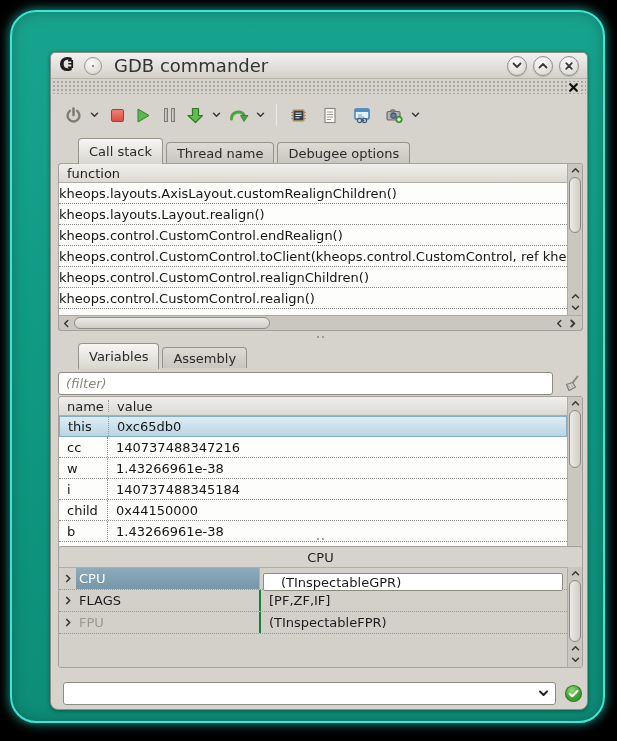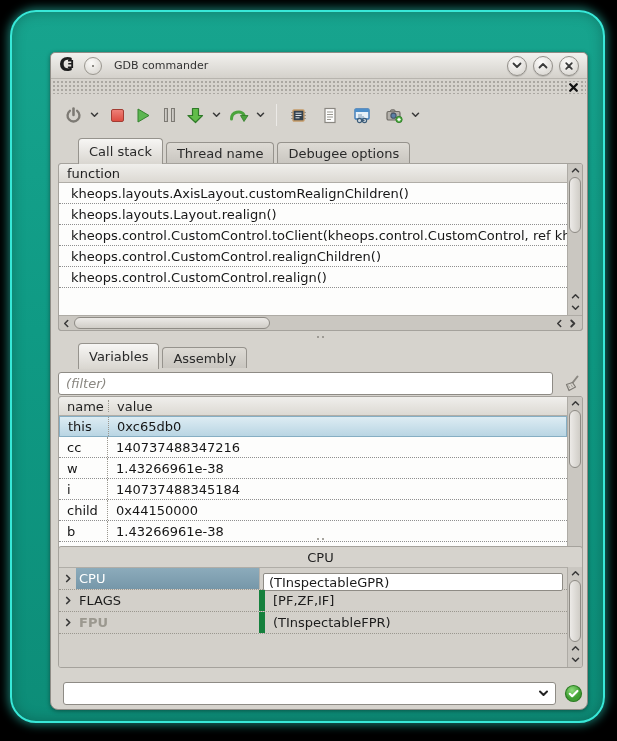--- a/index.html
+++ b/index.html
@@ -20,21 +20,21 @@
   
   .titlebar{position:absolute;left:0;top:0;right:0;height:26px;border-radius:5px 5px 0 0;
     background:linear-gradient(180deg,#f2f1ee,#d4d1cb);border-bottom:1px solid #b7b4ae;
     display:flex;align-items:center;padding:0 8px;}
   .logo{position:relative;width:19px;height:16px;margin-right:6px;}
   .logo .c{position:absolute;left:0;top:-3px;font-size:19px;font-weight:bold;color:#1d1d1d;line-height:19px;}
   .logo .e{position:absolute;left:8px;top:2px;font-size:10px;font-weight:bold;color:#1d1d1d;line-height:10px;}
   .pin-btn{width:18px;height:18px;border-radius:50%;border:1px solid #9a978f;margin-right:12px;
     background:radial-gradient(circle at 40% 30%,#fbfaf8,#d4d1cb);display:flex;align-items:center;justify-content:center;}
   .pin-btn .dot{width:2px;height:2px;border-radius:50%;background:#6a6760;}
-  .title{font-size:11px;color:#333;flex:1;}
+  .title{font-size:18px;color:#333;flex:1;}
   .tb-btns{display:flex;gap:6px;}
   .tb-btn{width:20px;height:20px;border-radius:50%;border:1px solid #93908a;
     background:radial-gradient(circle at 40% 30%,#fdfcfb,#d2cfc9);
     display:flex;align-items:center;justify-content:center;box-shadow:0 1px 1px rgba(0,0,0,.15);}
 
   .chv{stroke:#3a3a3a;stroke-width:1.8;fill:none;stroke-linecap:round;stroke-linejoin:round;display:block;}
 
   
   .dockstrip{position:absolute;left:1px;right:1px;top:27px;height:14px;
     background-image:radial-gradient(circle,#aaa7a1 .9px,transparent 1.1px);background-size:4px 4px;
@@ -62,21 +62,21 @@
   
   .panel{position:absolute;left:7px;width:525px;background:#737373;border:1px solid #a5a29c;border-radius:3px;overflow:hidden;}
   .panel.callstack{top:110px;height:168px;}
   .panel.vars{top:343px;height:174px;}
   .list-header{height:19px;background:linear-gradient(180deg,#f0efec,#dcd9d3);border-bottom:1px solid #b0ada7;
     display:flex;align-items:center;font-size:13px;color:#1f1f1f;}
   .list-header .hname{width:49px;padding-left:8px;}
   .list-header .hsep{width:1px;height:12px;border-left:1px dotted #9a978f;}
   .list-header .hval{padding-left:8px;}
   .cs-rows{position:absolute;left:0;top:19px;right:15px;bottom:15px;overflow:hidden;background:#fdfdfc;}
-  .cs-row{height:21px;display:flex;align-items:center;padding-left:12px;border-bottom:1px dotted #8f8f8f;
+  .cs-row{height:21px;display:flex;align-items:center;padding-left:0;border-bottom:1px dotted #8f8f8f;
     font-size:13px;color:#161616;white-space:nowrap;overflow:hidden;}
 
   .var-rows{position:absolute;left:0;top:19px;right:15px;bottom:0;overflow:hidden;background:#fdfdfc;}
   .var-row{height:21px;display:flex;align-items:center;border-bottom:1px dotted #8f8f8f;font-size:13px;color:#161616;}
   .var-row .var-name{width:49px;padding-left:8px;border-right:1px dotted #9a978f;align-self:stretch;display:flex;align-items:center;}
   .var-row .var-value{padding-left:8px;white-space:nowrap;}
   .var-row.selected{background:linear-gradient(180deg,#ddecf3,#b9d5e3);border:1px solid #86aec3;border-bottom:1px solid #86aec3;}
 
   
   .vscroll{position:absolute;right:0;width:15px;background:#cac7c1;border-left:1px solid #aeaba5;}
@@ -102,26 +102,26 @@
   .broom{margin-left:9px;display:flex;}
 
   
   .cpubox{position:absolute;left:7px;top:493px;width:525px;height:122px;border:1px solid #a5a29c;border-radius:3px;
     background:#d6d3cd;overflow:hidden;}
   .cpu-title{height:20px;display:flex;align-items:center;justify-content:center;font-size:13px;color:#1f1f1f;}
   .cpu-table{position:absolute;left:0;top:20px;right:15px;bottom:0;border-top:1px solid #b0ada7;background:#d3d0ca;overflow:hidden;}
   .cpu-row{height:22px;display:flex;align-items:stretch;border-bottom:1px dotted #9a978f;font-size:13px;color:#1c1c1c;}
   .cpu-arrow{width:17px;display:flex;align-items:center;justify-content:center;}
   .cpu-name{width:183px;display:flex;align-items:center;padding-left:3px;}
-  .cpu-value{flex:1;display:flex;align-items:center;padding-left:8px;border-left:6px solid #15803d;white-space:nowrap;}
-  .cpu-row.disabled .cpu-name{color:#9b988f;font-weight:bold;}
+  .cpu-value{flex:1;display:flex;align-items:center;padding-left:8px;border-left:2px solid #15803d;white-space:nowrap;}
+  .cpu-row.disabled .cpu-name{color:#9b988f;}
   .cpu-row.selected .cpu-name{background:linear-gradient(180deg,#8cabbb,#7697a9);color:#fff;}
   .cpu-row.selected .cpu-value{border-left:1px solid #b5b2ac;padding:0;}
   .cpu-row.selected .cpu-value-inner{margin:8px 4px 1px 3px;flex:1;background:#fff;border:1px solid #8e8b85;border-radius:2px;
-    display:flex;align-items:center;padding-left:5px;height:18px;align-self:center;width:100%;}
+    display:flex;align-items:center;padding-left:17px;height:18px;align-self:center;width:100%;}
   .cpu-row .cpu-value-inner{display:flex;align-items:center;}
   .cpu-vscroll{position:absolute;right:0;top:20px;bottom:0;width:15px;background:#cac7c1;border-left:1px solid #aeaba5;}
 
   
   .bottomrow{position:absolute;left:12px;top:628px;width:520px;height:24px;display:flex;align-items:center;}
   .combo{width:497px;height:23px;background:#fff;border:1px solid #8e8b85;border-radius:3px;position:relative;}
   .combo .chvbox{position:absolute;right:6px;top:0;bottom:0;display:flex;align-items:center;}
   .okbtn{margin-left:8px;display:flex;}
 </style>
 </head>
@@ -271,20 +271,23 @@
         <div class="list-header">
           <span class="hval" style="padding-left:8px">function</span>
         </div>
         <div class="cs-rows">
 
         <div class="cs-row">
               <span>kheops.layouts.AxisLayout.customRealignChildren()</span>
             </div>
             <div class="cs-row">
               <span>kheops.layouts.Layout.realign()</span>
+            </div>
+            <div class="cs-row">
+              <span>kheops.control.CustomControl.endRealign()</span>
             </div>
             <div class="cs-row">
               <span>kheops.control.CustomControl.toClient(kheops.control.CustomControl, ref kheops.</span>
             </div>
             <div class="cs-row">
               <span>kheops.control.CustomControl.realignChildren()</span>
             </div>
             <div class="cs-row">
               <span>kheops.control.CustomControl.realign()</span>
             </div>

